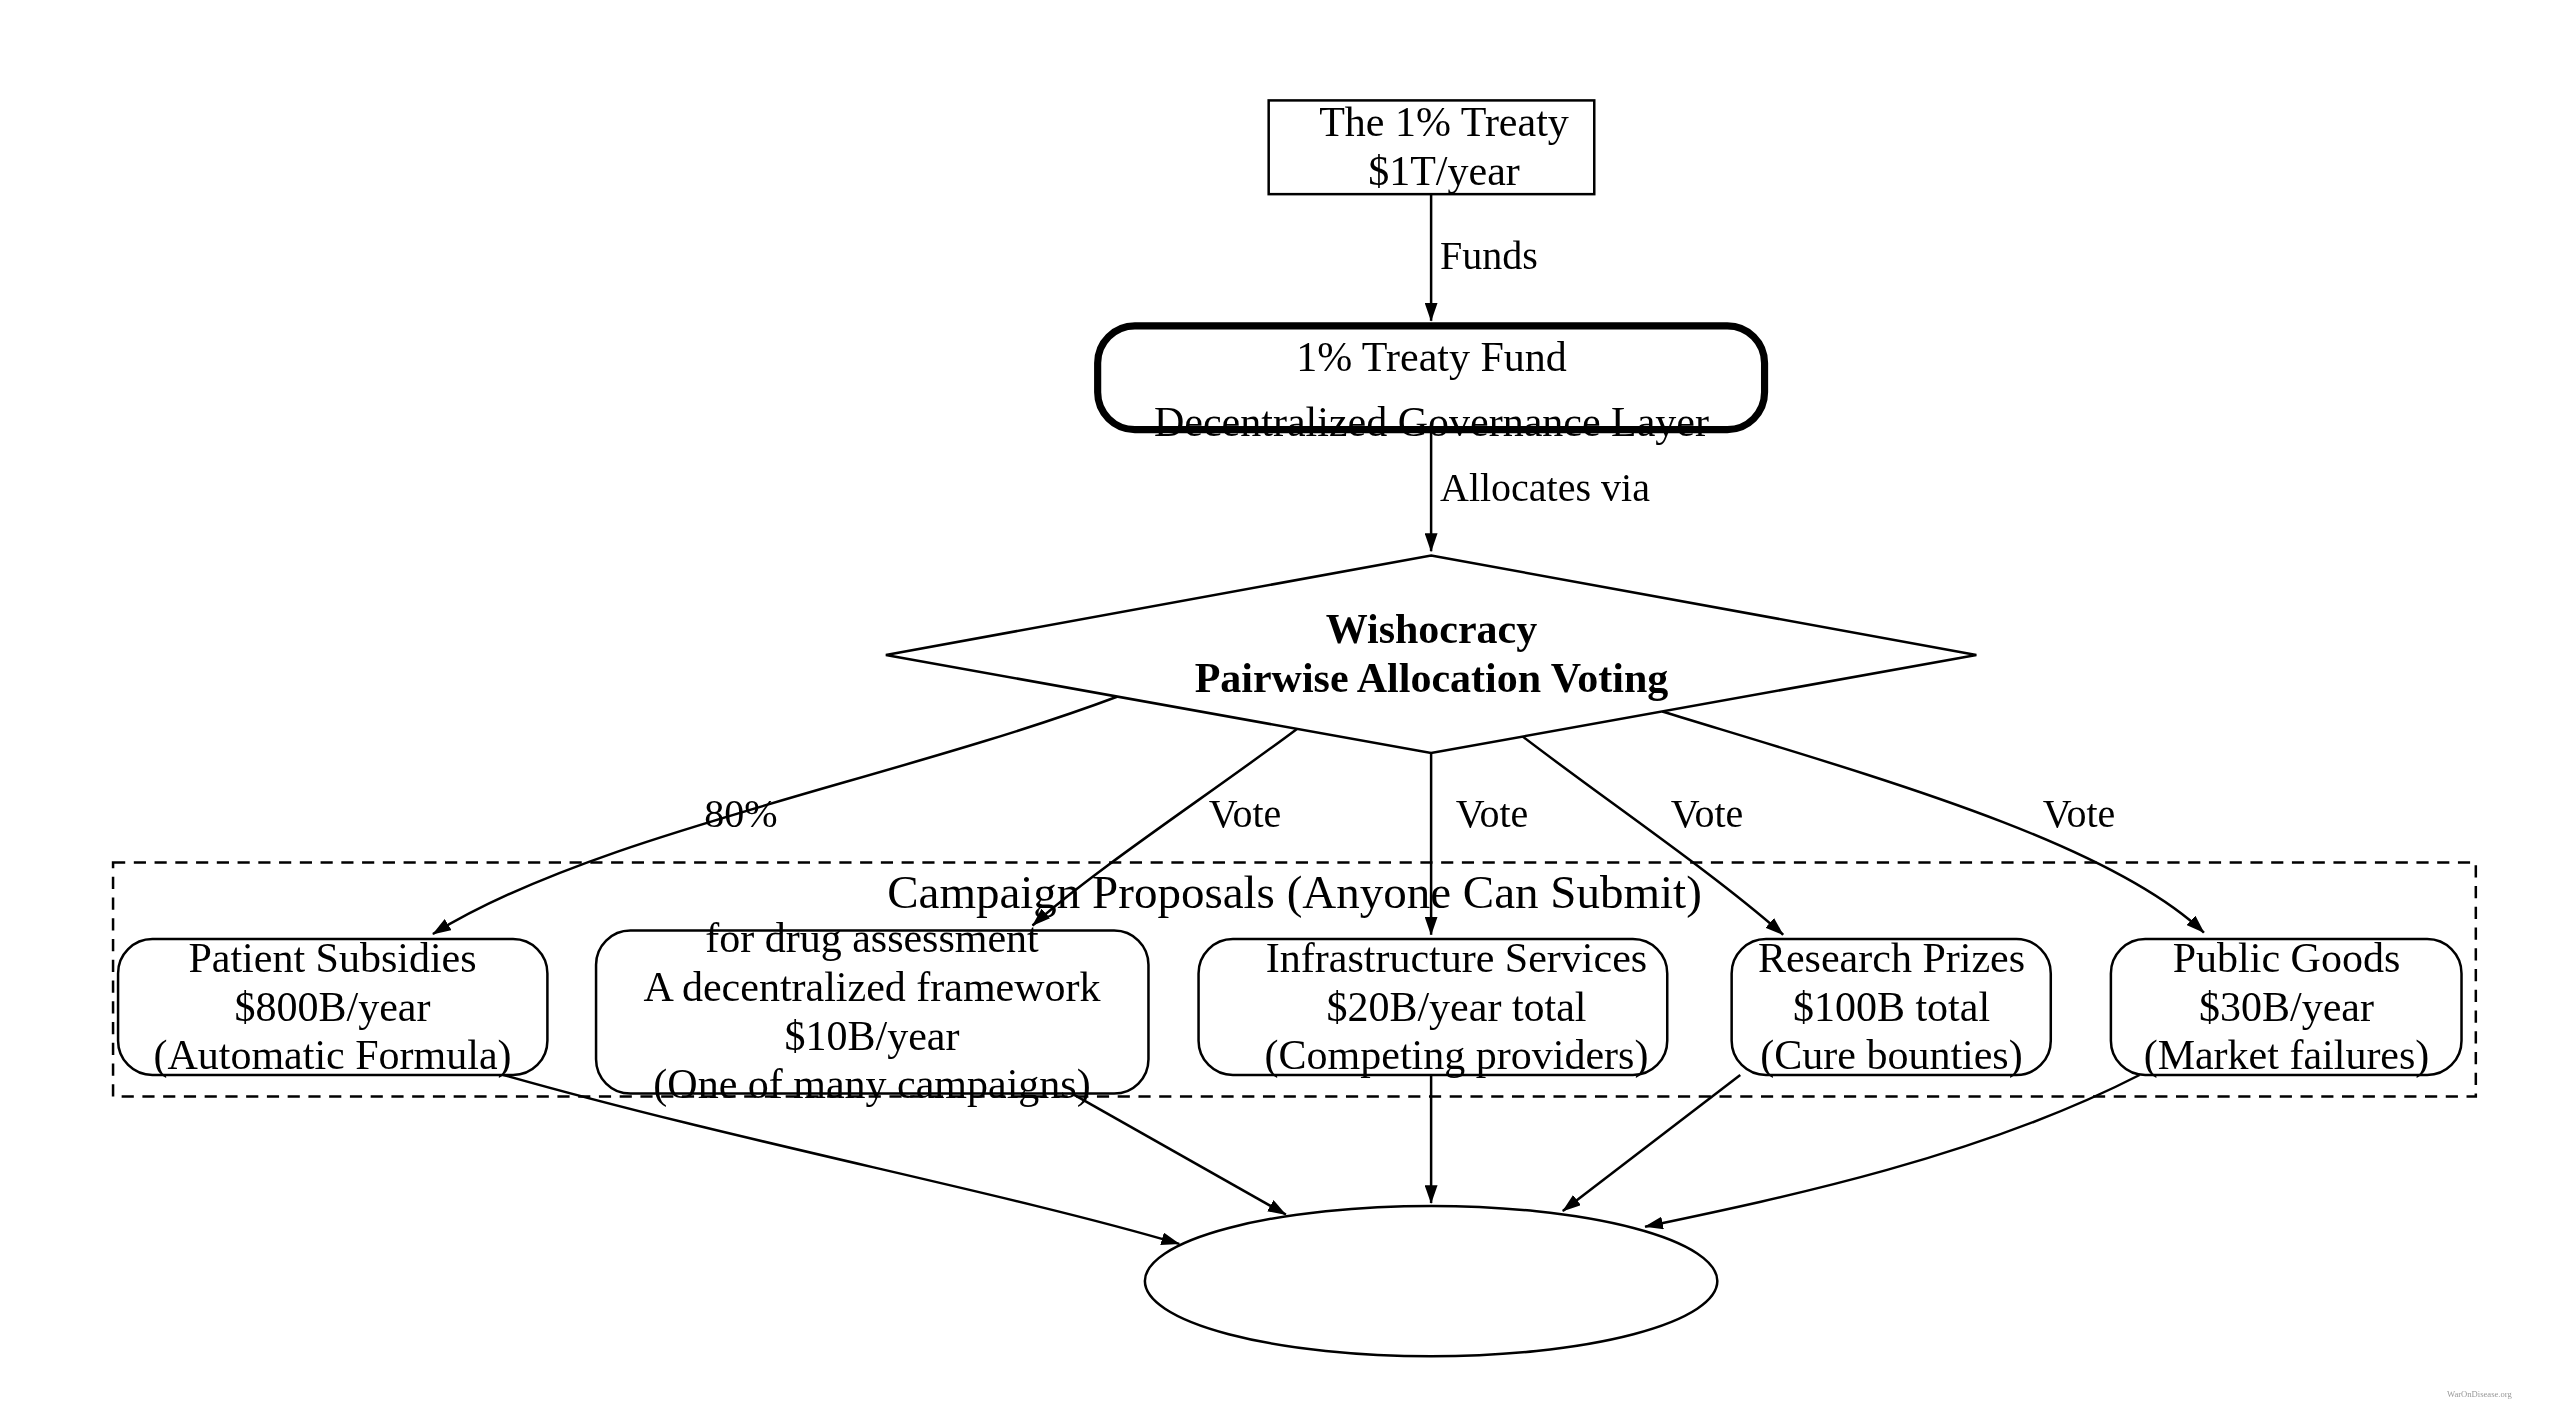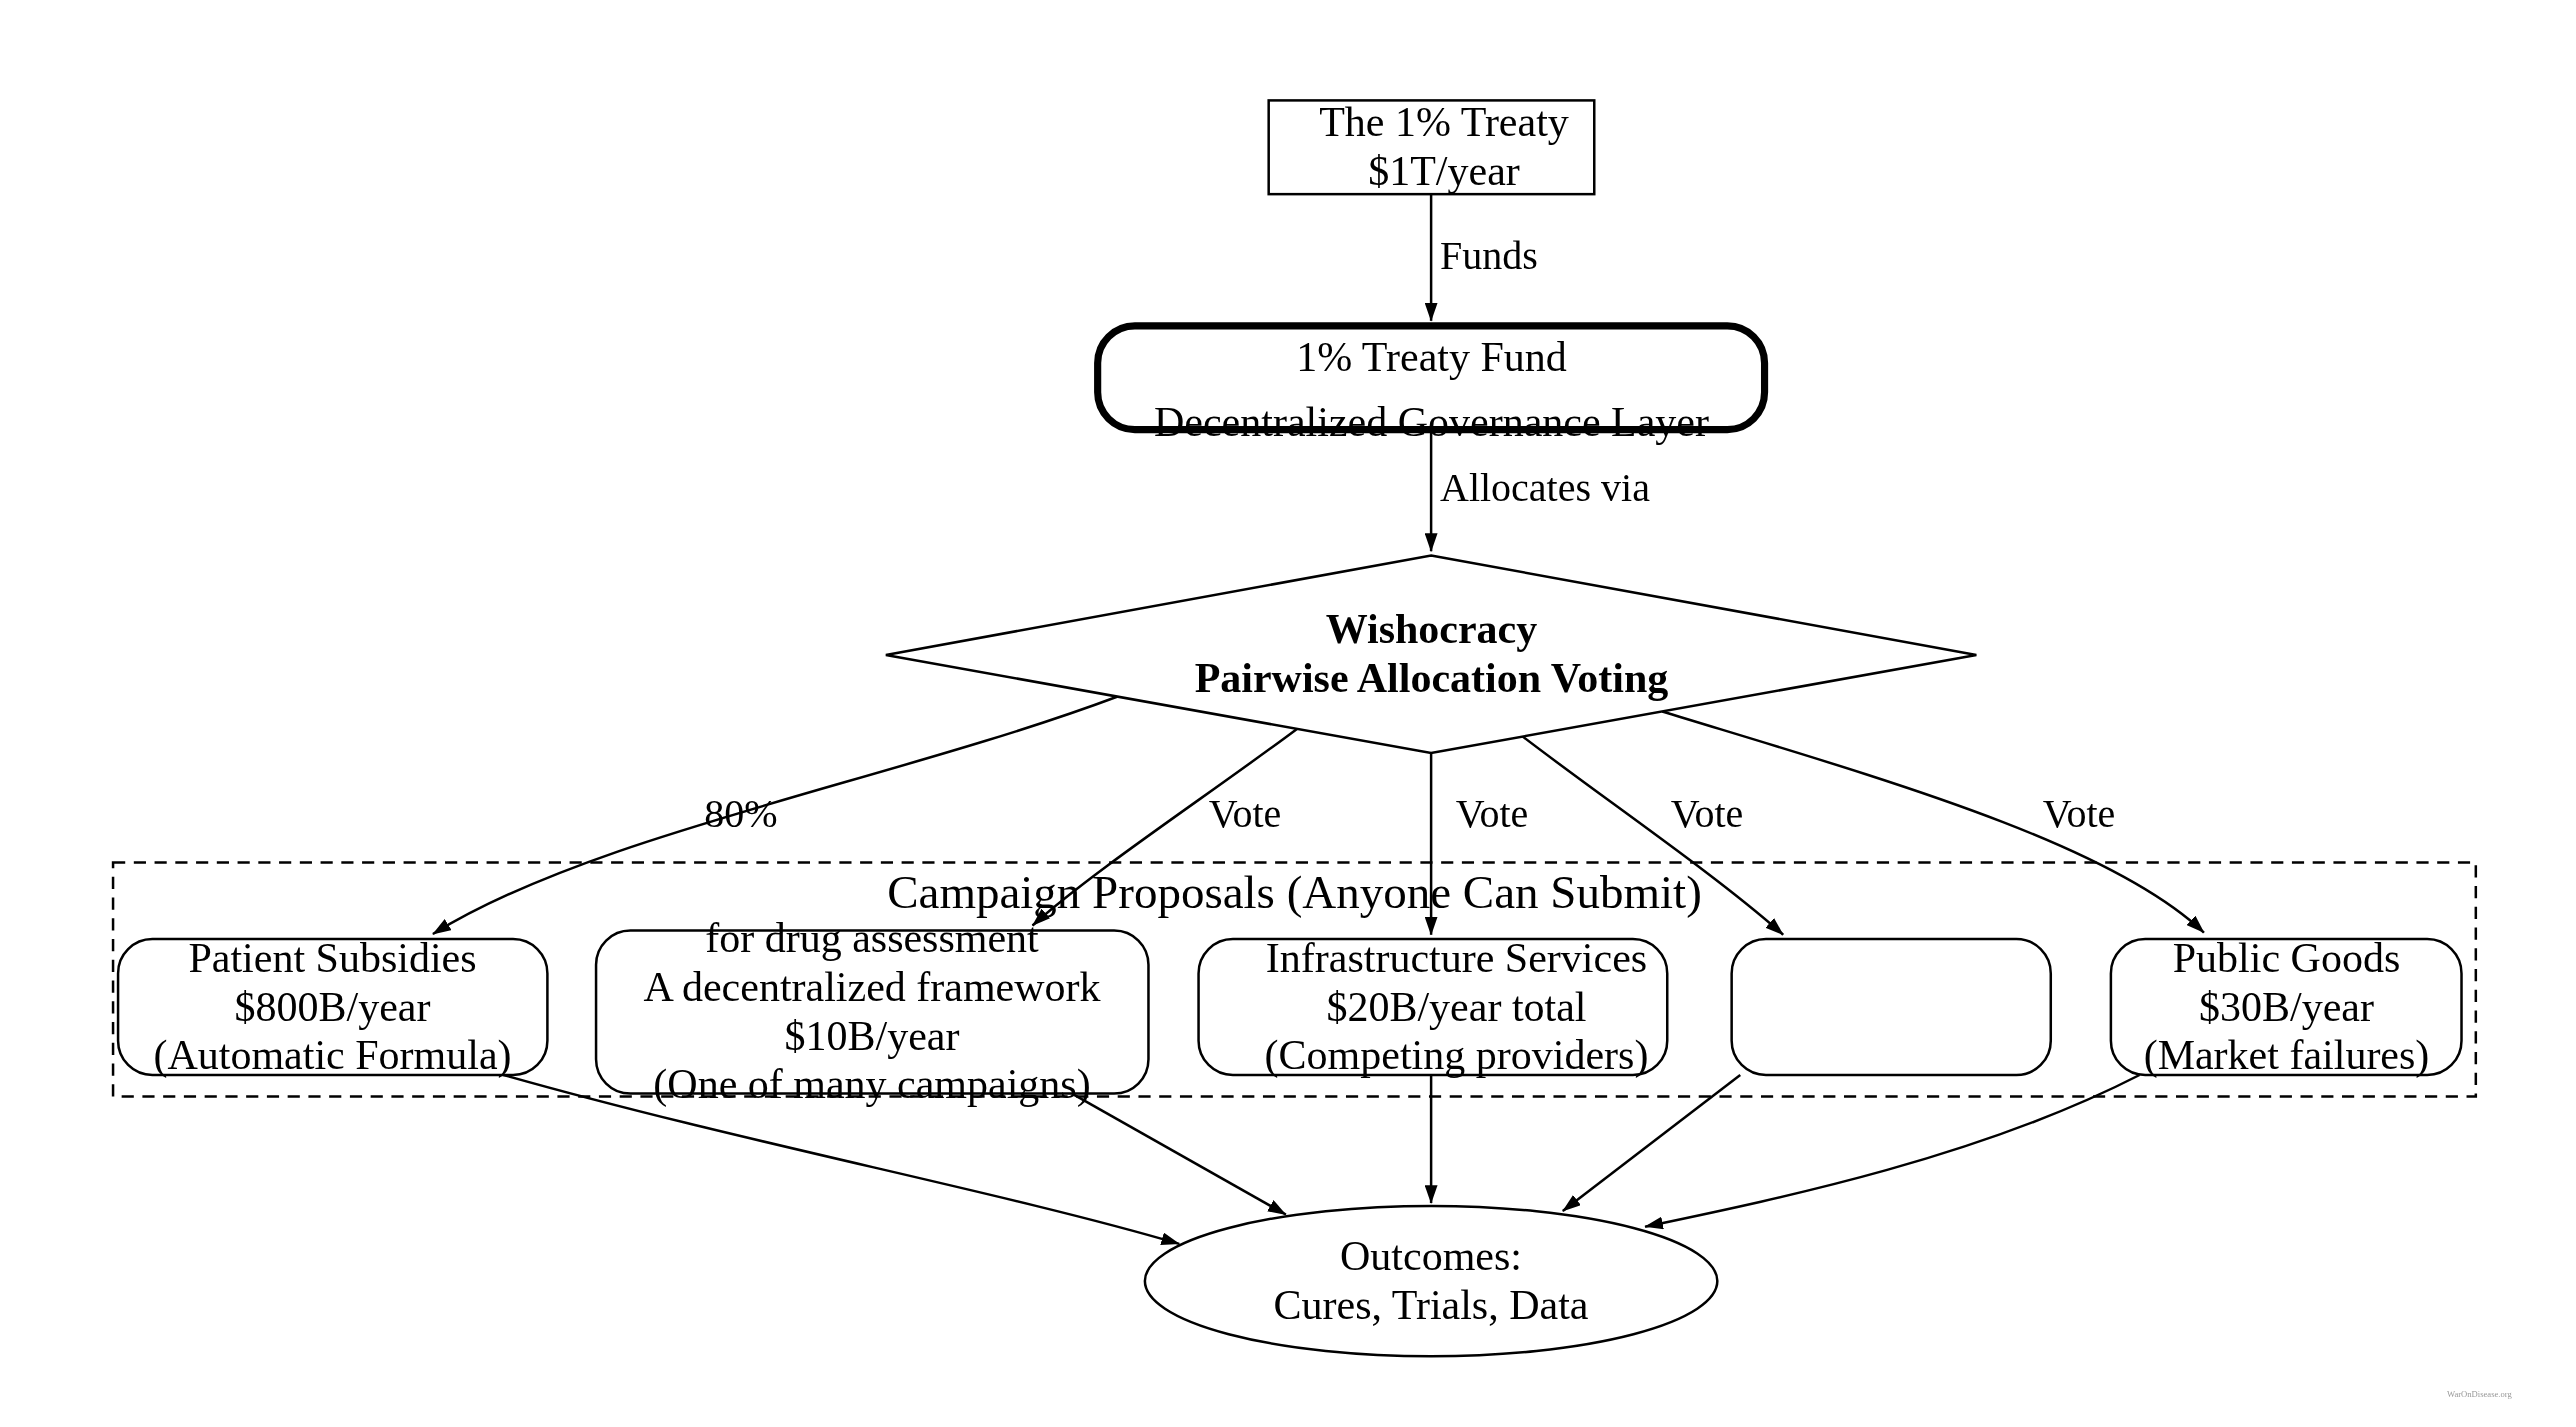--- a/index.html
+++ b/index.html
@@ -137,28 +137,29 @@
     <div>$10B/year</div>
     <div>(One of many campaigns)</div>
   </div>
 
   <div class="node-label" style="left:1199px; top:939px; width:469px; height:136px;padding-left:23px;">
     <div>Infrastructure Services</div>
     <div>$20B/year total</div>
     <div>(Competing providers)</div>
   </div>
 
+  <div class="node-label" style="left:1732px; top:939px; width:319px; height:136px;">
+    <div>Research Prizes</div>
+    <div>$100B total</div>
+    <div>(Cure bounties)</div>
+  </div>
 
   <div class="node-label" style="left:2111px; top:939px; width:351px; height:136px;">
     <div>Public Goods</div>
     <div>$30B/year</div>
     <div>(Market failures)</div>
   </div>
 
-  <div class="node-label" style="left:1145px; top:1209px; width:572px; height:143px;">
-    <div>Outcomes:</div>
-    <div>Cures, Trials, Data</div>
-  </div>
 
   <div class="watermark" style="color:#999999;">WarOnDisease.org</div>
 
 </div>
 
 
 </body></html>

